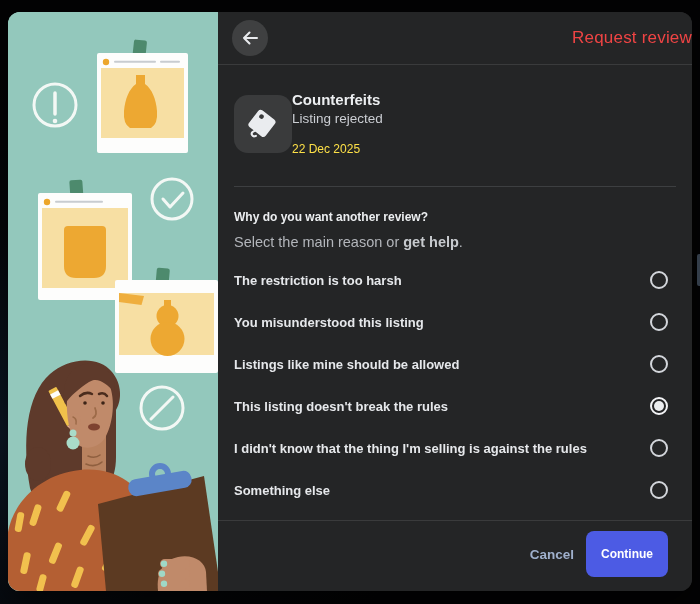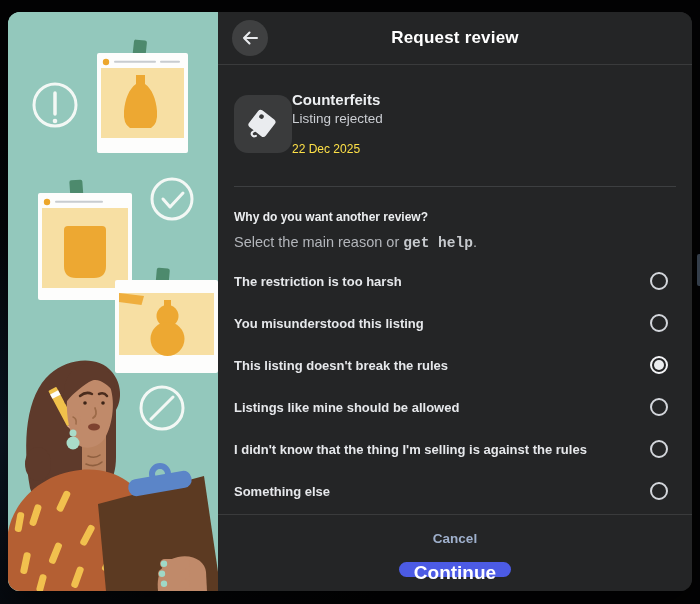--- a/index.html
+++ b/index.html
@@ -14,46 +14,46 @@
     border-radius:12px;overflow:hidden;display:flex;
     background:#242526;box-shadow:0 14px 36px rgba(0,0,0,.65);
   }
   .illustration{width:210px;flex:none;background:#93c8bc;}
   .illustration svg{display:block;}
   .content{flex:1;min-width:0;display:flex;flex-direction:column;background:#242526;}
   .header{height:52px;flex:none;display:flex;align-items:center;padding:0 14px;
     border-bottom:1px solid #3a3b3c;position:relative;}
   .back-btn{width:36px;height:36px;border-radius:50%;background:#3f4041;border:none;
     display:flex;align-items:center;justify-content:center;cursor:pointer;padding:0;z-index:2;}
-  .header-title{position:absolute;left:0;right:0;text-align:center;
-    font-size:17px;font-weight:700;color:#ffffff;pointer-events:none;letter-spacing:.2px;}
+  .header-title{position:absolute;left:0;right:0;text-align:right;
+    font-size:17px;font-weight:400;color:#ef4444;pointer-events:none;letter-spacing:.2px;}
   .item-row{display:flex;align-items:center;padding:26px 16px 0;}
   .item-icon{width:58px;height:58px;border-radius:14px;background:#3a3b3c;flex:none;
     display:flex;align-items:center;justify-content:center;}
   .item-name{font-size:15px;font-weight:700;color:#eceef0;}
   .item-status{font-size:13.5px;color:#cbced3;margin-top:3px;}
   .item-date{font-size:12px;color:#fde047;margin-top:16px;}
   .section-divider{height:1px;background:#3d3f41;margin:30px 16px 0;}
   .question-heading{padding:19px 16px 0;font-size:12px;font-weight:700;color:#eceef0;line-height:22px;}
   .question-subtitle{padding:4px 16px 0;font-size:14.5px;color:#b3b6bb;line-height:20px;}
-  .get-help-link{font-weight:700;color:#c7cace;cursor:pointer;font-family:Liberation Mono, monospace;}
+  .get-help-link{font-weight:700;color:#c7cace;cursor:pointer;}
   .options{margin-top:7px;}
   .option-row{height:42px;display:flex;align-items:center;justify-content:space-between;
     padding:0 24px 0 16px;cursor:pointer;}
   .option-label{font-size:13px;font-weight:600;color:#e6e8eb;padding-right:10px;}
   .radio{width:18px;height:18px;border:2px solid #d3d6db;border-radius:50%;
     box-sizing:border-box;flex:none;position:relative;background:transparent;}
   .radio.checked{border-color:#f3f4f6;}
   .radio.checked::after{content:"";position:absolute;inset:2px;border-radius:50%;background:#ebedef;}
   .footer{margin-top:auto;border-top:1px solid #3a3b3c;padding:10px 24px 14px;
-    display:flex;justify-content:flex-end;align-items:center;gap:10px;flex-direction:column;}
+    display:flex;justify-content:flex-end;align-items:center;}
   .cancel-btn{background:none;border:none;color:#9fb0cc;font-size:13.5px;font-weight:600;
     padding:6px 12px;cursor:pointer;font-family:inherit;}
   .continue-btn{background:#4c5be4;color:#ffffff;border:none;border-radius:8px;
-    font-size:19px;font-weight:600;height:15px;padding:0 15px;cursor:pointer;font-family:inherit;}
+    font-size:12px;font-weight:600;height:46px;padding:0 15px;cursor:pointer;font-family:inherit;}
   .page-sliver{position:absolute;right:0;top:254px;width:3px;height:32px;background:#333d49;border-radius:2px 0 0 2px;}
 </style>
 </head>
 <body>
 
 <div class="dialog">
 
   <div class="illustration">
     <svg width="210" height="579" viewBox="0 0 210 579">
       <rect width="210" height="579" fill="#93c8bc"></rect>
@@ -194,26 +194,26 @@
     <div class="options">
       <div class="option-row">
         <span class="option-label">The restriction is too harsh</span>
         <span class="radio"></span>
       </div>
       <div class="option-row">
         <span class="option-label">You misunderstood this listing</span>
         <span class="radio"></span>
       </div>
       <div class="option-row">
+        <span class="option-label">Listings like mine should be allowed</span>
+        <span class="radio"></span>
+      </div>
+      <div class="option-row">
         <span class="option-label">This listing doesn't break the rules</span>
         <span class="radio checked"></span>
-      </div>
-      <div class="option-row">
-        <span class="option-label">Listings like mine should be allowed</span>
-        <span class="radio"></span>
       </div>
       <div class="option-row">
         <span class="option-label">I didn't know that the thing I'm selling is against the rules</span>
         <span class="radio"></span>
       </div>
       <div class="option-row">
         <span class="option-label">Something else</span>
         <span class="radio"></span>
       </div>
     </div>

